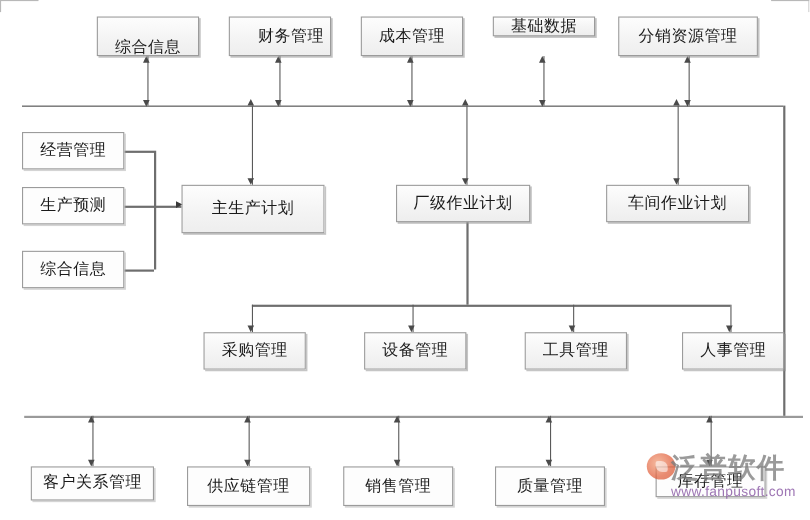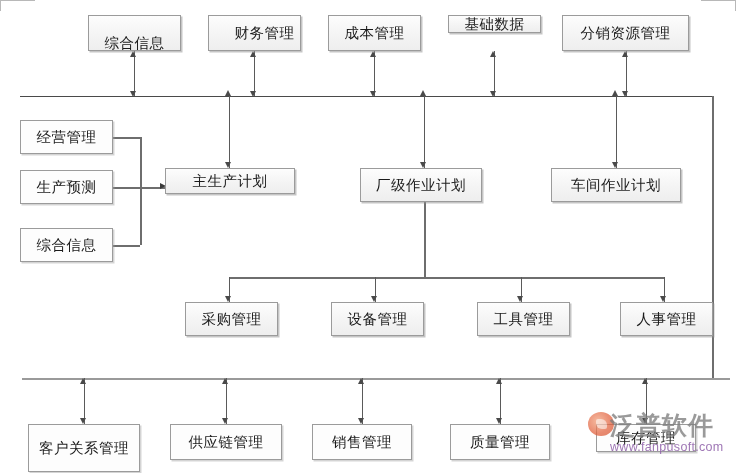--- a/index.html
+++ b/index.html
@@ -177,42 +177,42 @@
     </div>
     <div class="node plain" style="left: 20px; top: 120px; width: 93px; height: 34px;">
       <span>经营管理</span>
     </div>
     <div class="node plain" style="left: 20px; top: 170px; width: 93px; height: 34px;">
       <span>生产预测</span>
     </div>
     <div class="node plain" style="left: 20px; top: 228px; width: 93px; height: 34px;">
       <span>综合信息</span>
     </div>
-    <div class="node" style="left: 165px; top: 168px; width: 130px; height: 26px;">
+    <div class="node" style="left: 165px; top: 168px; width: 130px; height: 44px;">
       <span>主生产计划</span>
     </div>
     <div class="node" style="left: 360px; top: 168px; width: 122px; height: 34px;">
       <span>厂级作业计划</span>
     </div>
     <div class="node" style="left: 551px; top: 168px; width: 130px; height: 34px;">
       <span>车间作业计划</span>
     </div>
     <div class="node" style="left: 185px; top: 302px; width: 93px; height: 34px;">
       <span>采购管理</span>
     </div>
     <div class="node" style="left: 331px; top: 302px; width: 93px; height: 34px;">
       <span>设备管理</span>
     </div>
     <div class="node" style="left: 477px; top: 302px; width: 93px; height: 34px;">
       <span>工具管理</span>
     </div>
     <div class="node" style="left: 620px; top: 302px; width: 93px; height: 34px;">
       <span>人事管理</span>
     </div>
-    <div class="node plain" style="left: 28px; top: 424px; width: 112px; height: 48px;">
+    <div class="node plain" style="left: 28px; top: 424px; width: 112px; height: 31px;">
       <span>客户关系管理</span>
     </div>
     <div class="node plain" style="left: 170px; top: 424px; width: 112px; height: 36px;">
       <span>供应链管理</span>
     </div>
     <div class="node plain" style="left: 312px; top: 424px; width: 100px; height: 36px;">
       <span>销售管理</span>
     </div>
     <div class="node plain" style="left: 450px; top: 424px; width: 100px; height: 36px;">
       <span>质量管理</span>

